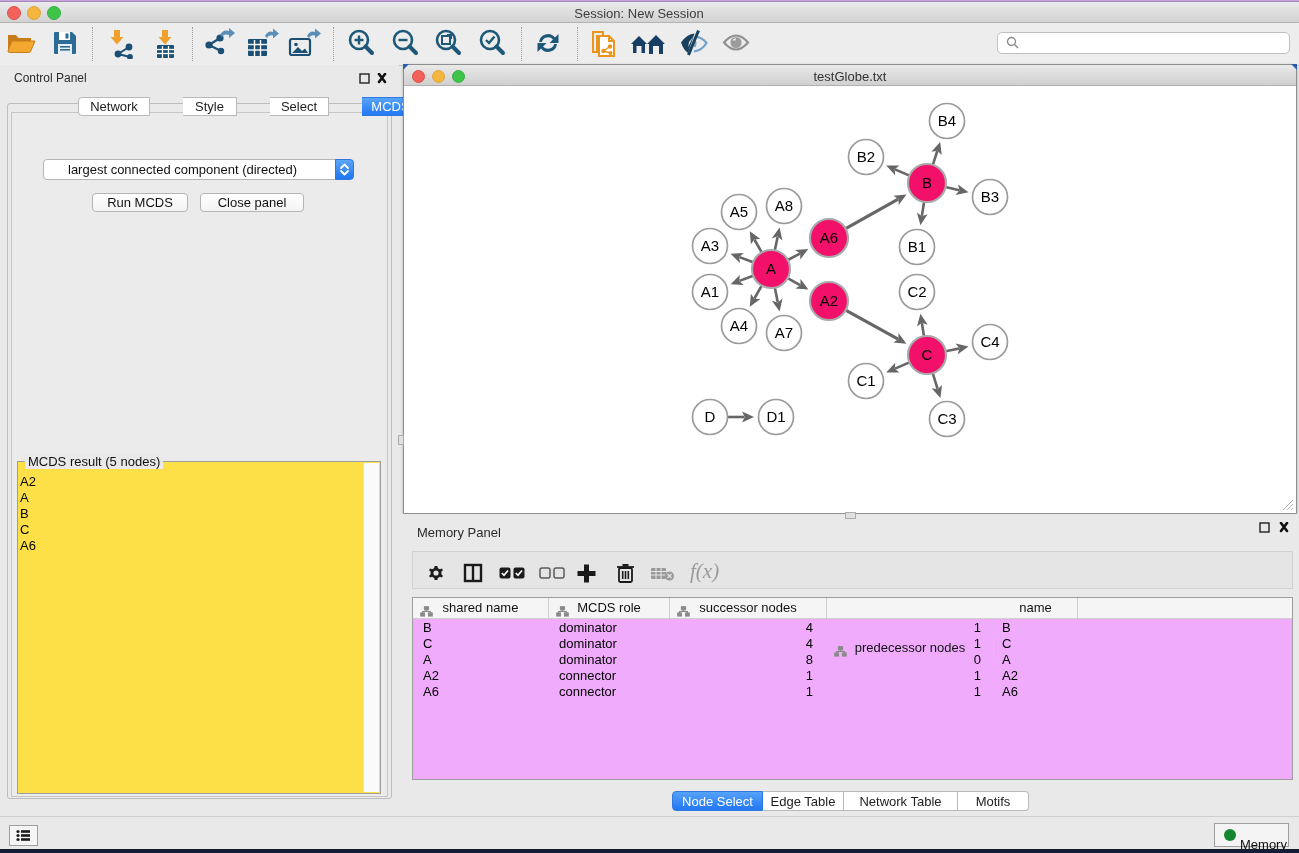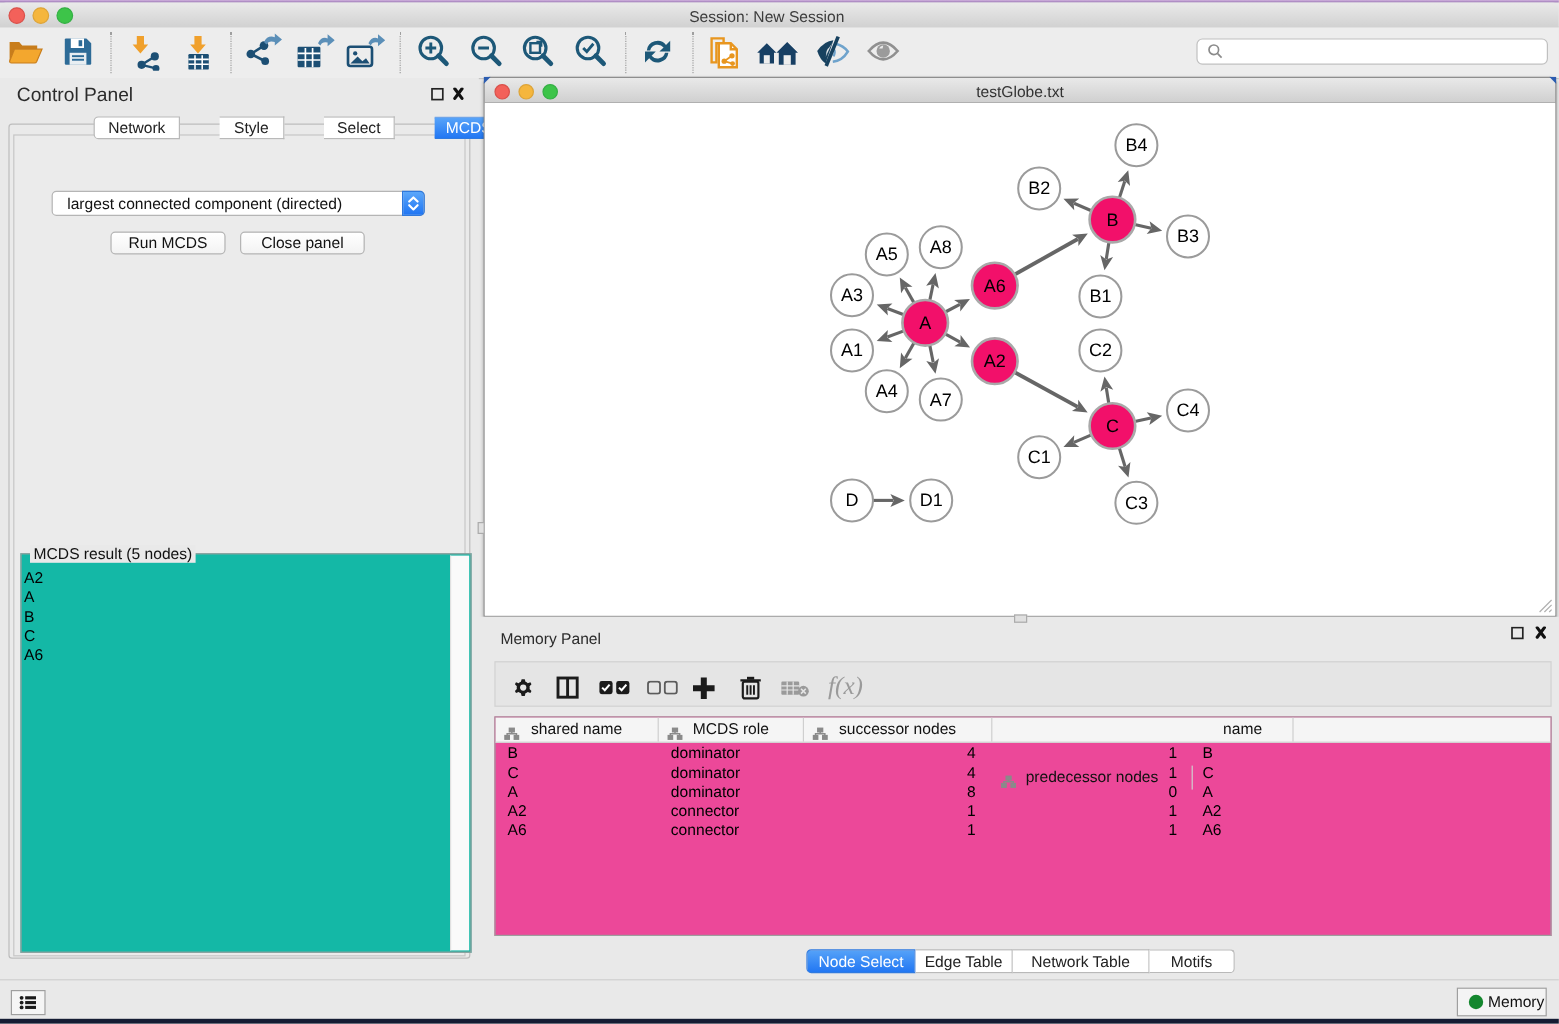--- a/index.html
+++ b/index.html
@@ -9,47 +9,47 @@
 #wall-top{left:0;top:0;width:1299px;height:2px;background:linear-gradient(#d3b5e0,#9a76b4);}
 #titlebar{left:0;top:2px;width:1299px;height:20px;background:linear-gradient(#eaeaea,#d2d2d2);
  border-bottom:1px solid #b3b3b3;border-radius:5px 5px 0 0;}
 #titlebar .tl{position:absolute;top:4px;width:12px;height:12px;border-radius:50%;}
 #title-text{left:0;top:4px;width:1278px;text-align:center;font-size:13px;color:#3c3c3c;}
 #toolbar{left:0;top:23px;width:1299px;height:42px;background:#ededed;border-bottom:1px solid #c4c4c4;}
 .tsep{position:absolute;top:4px;height:34px;width:0;border-left:1px dotted #9f9f9f;}
 #searchbox{left:997px;top:9px;width:291px;height:20px;background:#fff;border:1px solid #c0c0c0;border-radius:5px;}
 
 #cpanel{left:0;top:65px;width:399px;height:752px;background:#e9e9e9;}
-#cp-title{left:14px;top:6px;font-size:16px;color:#2b2b2b;}
+#cp-title{left:14px;top:6px;font-size:12px;color:#2b2b2b;}
 #cp-box{left:7px;top:38px;width:383px;height:694px;border:1px solid #bdbdbd;border-radius:3px;background:#eaeaea;}
 #cp-inner{left:11px;top:47px;width:375px;height:683px;border:1px solid #c6c6c6;background:#ebebeb;}
 #cp-tabs{left:78px;top:32px;height:19px;display:flex;font-size:13px;gap:33px;}
 .cptab{height:17px;line-height:18px;padding:0;text-align:center;background:#fff;border:1px solid #b9b9b9;border-left:none;color:#222;}
 .cptab.first{border-left:1px solid #b9b9b9;border-radius:4px 0 0 4px;}
 .cptab.last{border-radius:0 4px 4px 0;}
 .cptab.sel{background:linear-gradient(#58a4f9,#2277f3);color:#fff;border-color:#2f7ae0;}
 #opt-label{left:0;top:71px;width:399px;text-align:center;font-size:13px;color:#111;}
 #dropdown{left:43px;top:94px;width:309px;height:19px;background:#fff;border:1px solid #b5b5b5;border-radius:4px;font-size:13px;line-height:19px;color:#111;}
 #dd-btn{position:absolute;right:-1px;top:-1px;width:17px;height:19px;border-radius:0 4px 4px 0;background:linear-gradient(#5ba7fa,#1f75f3);border:1px solid #2e79dd;}
 .btn{position:absolute;height:17px;background:linear-gradient(#ffffff,#f3f3f3);border:1px solid #b5b5b5;border-radius:4px;font-size:13px;text-align:center;line-height:17px;color:#111;}
-#mcds-box{left:17px;top:396px;width:362px;height:331px;border:1px solid #9d9d9d;background:#14b8a6;padding-left:12px;}
+#mcds-box{left:17px;top:396px;width:362px;height:331px;border:1px solid #9d9d9d;background:#fde047;}
 #mcds-legend{position:absolute;left:7px;top:-8px;background:#e9e9e9;padding:0 3px;font-size:13px;color:#111;}
 #mcds-list{position:absolute;left:2px;top:8px;font-size:13px;color:#000;line-height:16px;}
 #mcds-scroll{position:absolute;right:1px;top:1px;width:15px;height:329px;background:#fafafa;border-left:1px solid #e0e0e0;}
 
 #netwin{left:403px;top:64px;width:892px;height:448px;border:1px solid #8e8e8e;border-radius:5px 5px 0 0;background:#fff;box-shadow:0 1px 3px rgba(0,0,0,.25);}
 #nw-titlebar{position:absolute;left:0;top:0;width:100%;height:20px;background:linear-gradient(#e9e9e9,#d0d0d0);border-bottom:1px solid #b0b0b0;border-radius:5px 5px 0 0;}
 #nw-titlebar .tl{position:absolute;top:5px;width:11px;height:11px;border-radius:50%;}
 #nw-title-text{position:absolute;left:0;top:4px;width:100%;text-align:center;font-size:13px;color:#333;}
 #nw-canvas{position:absolute;left:0;top:21px;width:892px;height:427px;background:#fff;}
 
 #tpanel{left:399px;top:514px;width:900px;height:302px;background:#e9e9e9;}
 #tp-title{left:18px;top:11px;font-size:13px;color:#2b2b2b;}
 #tp-toolbar{left:13px;top:37px;width:879px;height:36px;background:#e5e5e5;border:1px solid #d2d2d2;}
-#tp-table{left:13px;top:83px;width:879px;height:181px;background:#ec4899;border:1px solid #9d9d9d;}
+#tp-table{left:13px;top:83px;width:879px;height:181px;background:#f0abfc;border:1px solid #9d9d9d;}
 #tp-header{position:absolute;left:0;top:0;width:666px;height:20px;background:#f5f5f5;border-bottom:1px solid #cfcfcf;font-size:13px;color:#111;}
 .th{position:absolute;top:0;height:20px;border-right:1px solid #cfcfcf;text-align:center;line-height:20px;}
 .td{position:absolute;font-size:13px;color:#000;height:16px;line-height:16px;}
 #tp-tabs{left:273px;top:277px;height:20px;display:flex;font-size:13px;}
 .tptab{height:18px;line-height:19px;padding:0;text-align:center;background:#fff;border:1px solid #b9b9b9;border-left:none;color:#222;}
 .tptab.first{border-left:1px solid #b9b9b9;border-radius:4px 0 0 4px;}
 .tptab.last{border-radius:0 4px 4px 0;}
 .tptab.sel{background:linear-gradient(#55a2f8,#2277f3);color:#fff;border-color:#2f7ae0;}
 
 #statusbar{left:0;top:816px;width:1299px;height:33px;background:#e9e9e9;border-top:1px solid #cfcfcf;}
@@ -211,21 +211,21 @@
       <path d="M20 1 L26 9 M26 1 L20 9" stroke="#111" stroke-width="2.6" stroke-linecap="round"></path>
     </svg>
   <div id="cp-box" class="abs"></div>
   <div id="cp-inner" class="abs"></div>
   <div id="cp-tabs" class="abs">
     <div class="cptab first" style="width:70px">Network</div>
       <div class="cptab" style="width:53px">Style</div>
       <div class="cptab" style="width:58px">Select</div>
       <div class="cptab sel last" style="width:57px">MCDS</div>
   </div>
-  <div id="dropdown" class="abs"><span style="padding-left:12px">largest connected component (directed)</span>
+  <div id="dropdown" class="abs"><span style="padding-left:24px">largest connected component (directed)</span>
     <div id="dd-btn"><svg width="17" height="19" viewBox="0 0 17 19">
           <path d="M5 8 L8.5 4.5 L12 8" stroke="#fff" stroke-width="1.8" fill="none" stroke-linecap="round" stroke-linejoin="round"></path>
           <path d="M5 11 L8.5 14.5 L12 11" stroke="#fff" stroke-width="1.8" fill="none" stroke-linecap="round" stroke-linejoin="round"></path>
         </svg></div>
   </div>
   <div class="btn" style="left:92px;top:128px;width:94px;">Run MCDS</div>
   <div class="btn" style="left:200px;top:128px;width:102px;">Close panel</div>
   <div id="mcds-box" class="abs">
     <div id="mcds-legend">MCDS result (5 nodes)</div>
     <div id="mcds-list" style="top:12px;">A2<br>A<br>B<br>C<br>A6</div>
@@ -463,17 +463,17 @@
   <div id="sb-listbtn"><svg width="27" height="19" viewBox="0 0 27 19">
         <g fill="#1b1b1b">
           <circle cx="8" cy="5.5" r="1.6"></circle>
           <circle cx="8" cy="9.5" r="1.6"></circle>
           <circle cx="8" cy="13.5" r="1.6"></circle>
           <rect x="11" y="4.2" width="9" height="2.6"></rect>
           <rect x="11" y="8.2" width="9" height="2.6"></rect>
           <rect x="11" y="12.2" width="9" height="2.6"></rect>
         </g>
       </svg></div>
-  <div id="sb-mem"><span style="display:inline-block;width:12px;height:12px;border-radius:50%;background:#14872e;margin:5px 4px 0 9px;vertical-align:top;"></span><span style="display:inline-block;margin-top:3px;">Memory</span></div>
+  <div id="sb-mem"><span style="display:inline-block;width:12px;height:12px;border-radius:50%;background:#14872e;margin:5px 4px 0 9px;vertical-align:top;"></span><span style="display:inline-block;margin-top:13px;">Memory</span></div>
 </div>
 <div class="abs" style="left:398px;top:435px;width:4px;height:8px;background:#e0e0e0;border:1px solid #ababab;"></div>
 <div class="abs" style="left:845px;top:512px;width:9px;height:5px;background:#e0e0e0;border:1px solid #ababab;"></div>
 <div id="bottomstrip" class="abs"></div>
 
 </body></html>

